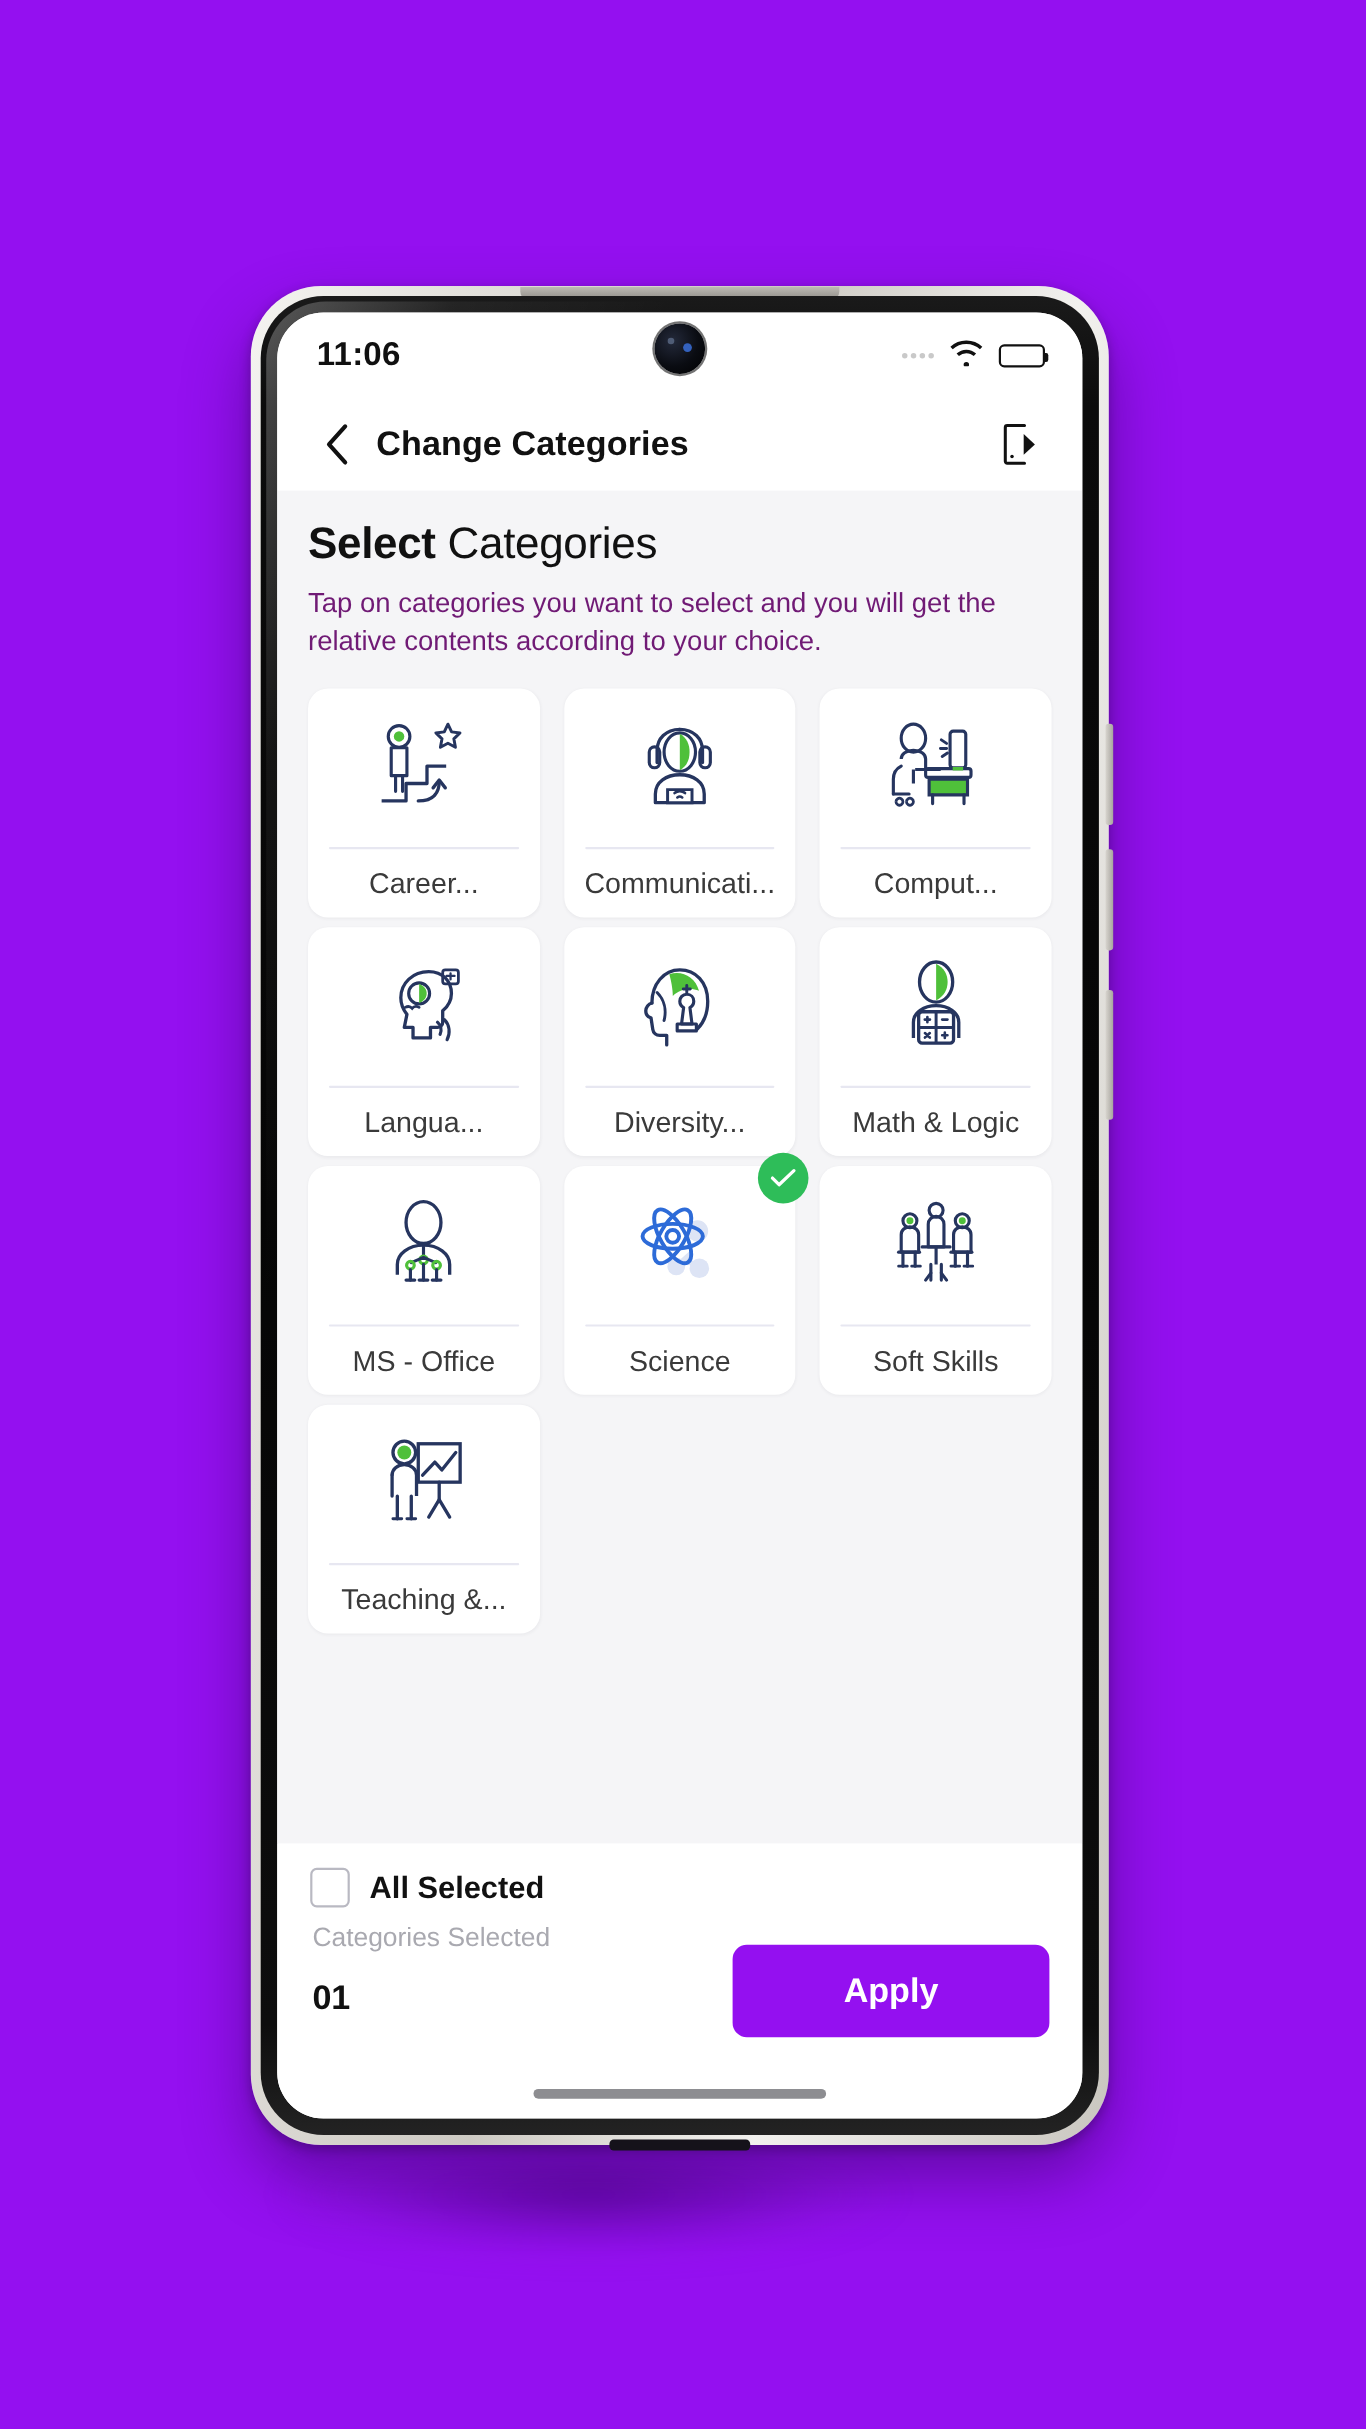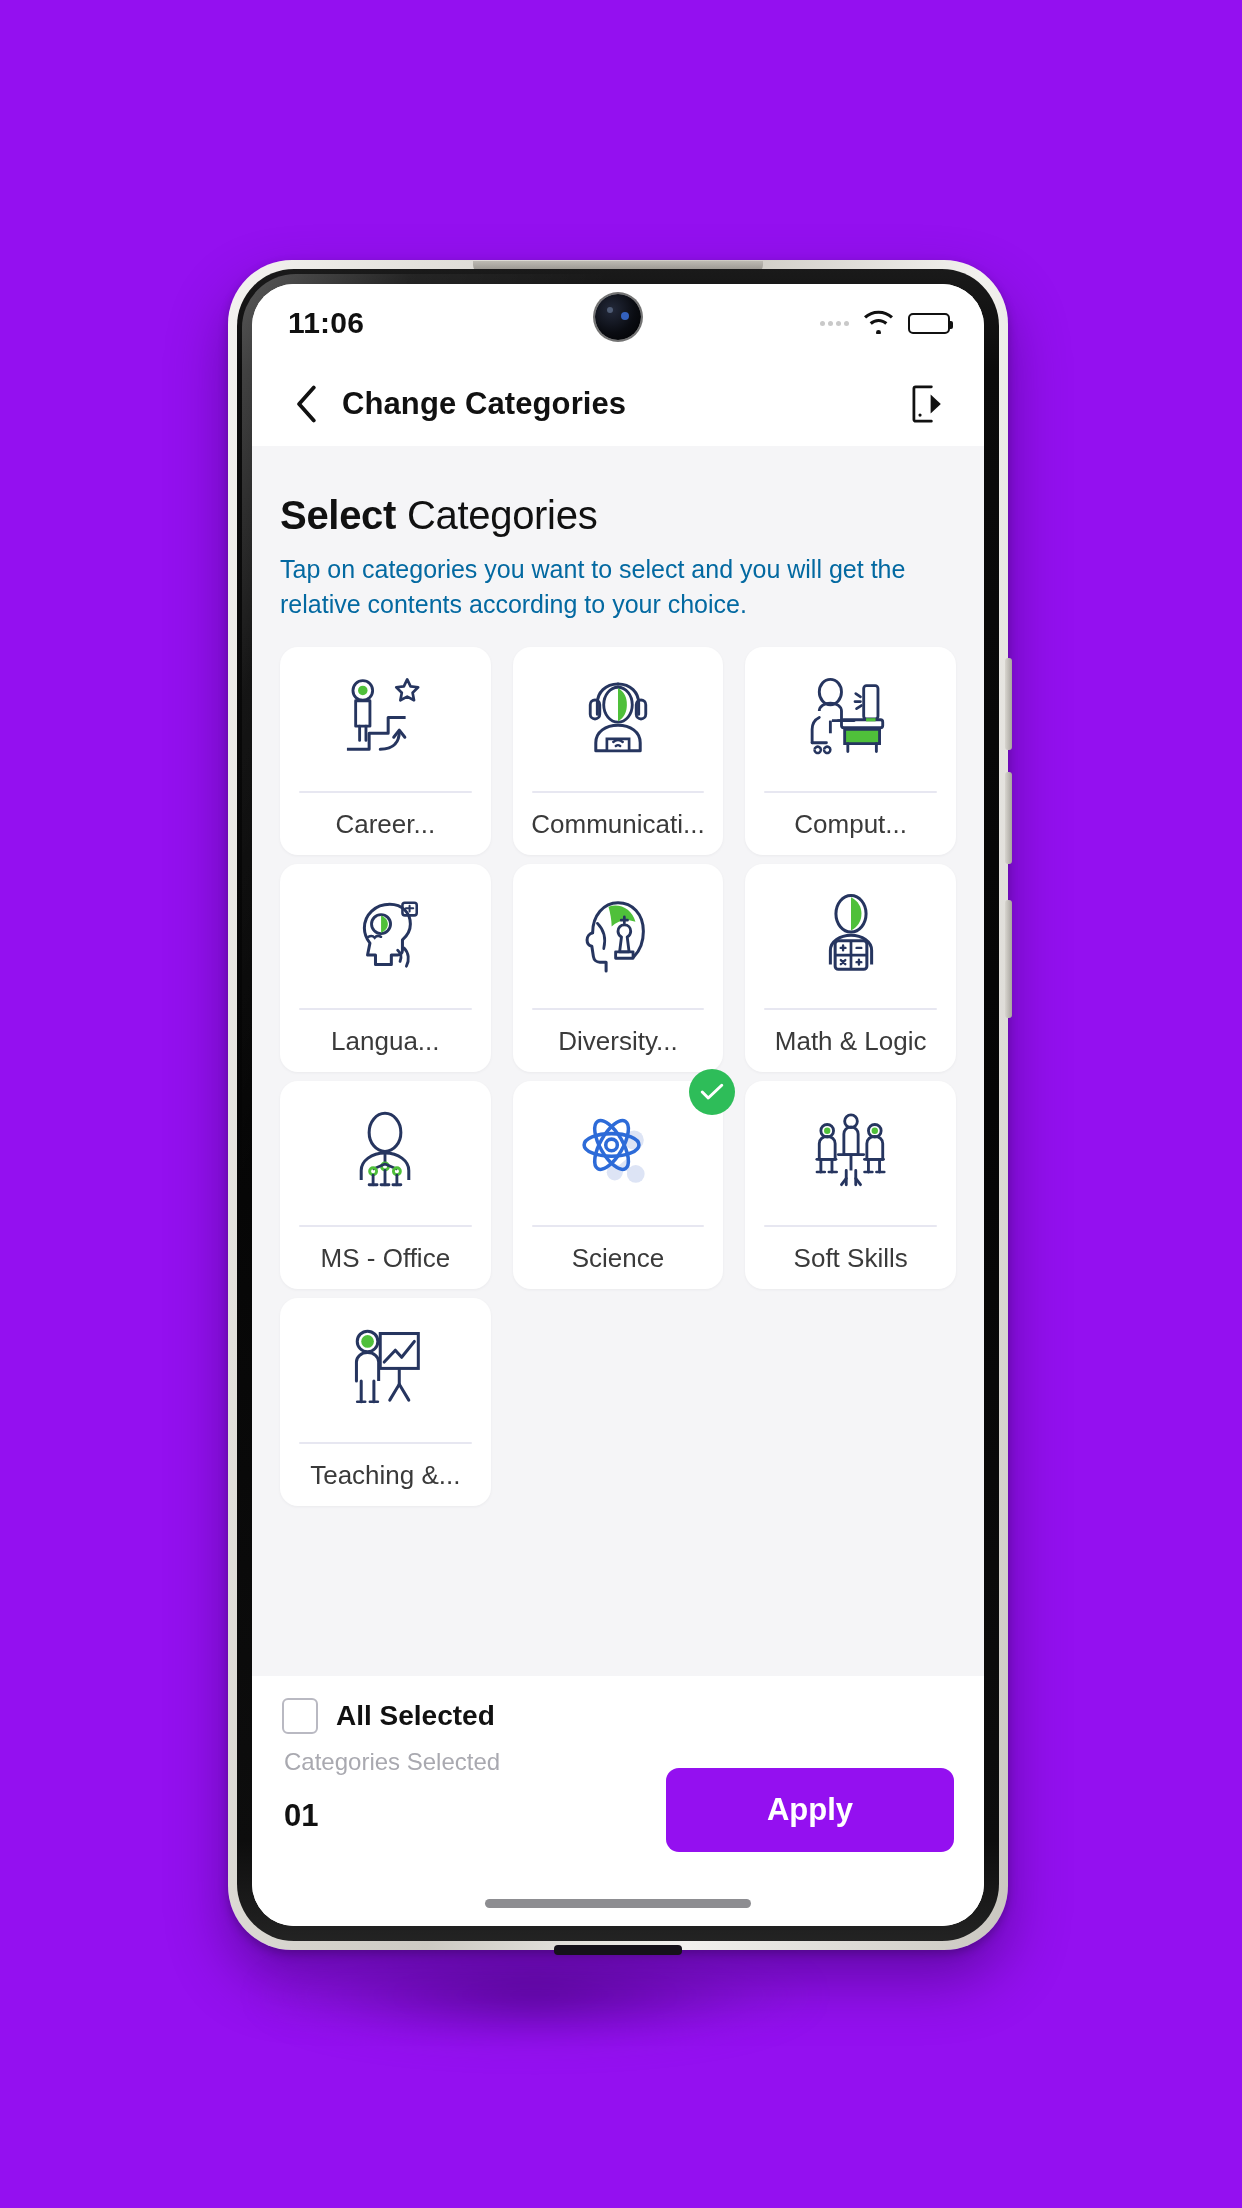--- a/index.html
+++ b/index.html
@@ -146,26 +146,25 @@
   .body-area{
     flex:1 1 auto;
     background:#f5f5f7;
     padding:26px 28px 0 28px;
     overflow:hidden;
     position:relative;
   }
   .page-title{
     font-size:40px; color:#111; letter-spacing:-.3px;
     margin-bottom:14px;
-    margin-top:21px;
   }
   .page-title b{ font-weight:700; }
   .page-title span{ font-weight:400; }
   .page-desc{
-    font-size:25px; line-height:1.38; color:#0369a1; font-weight:400;
+    font-size:25px; line-height:1.38; color:#701a75; font-weight:400;
     max-width:700px;
     margin-bottom:26px;
   }
 
   
   .grid{
     display:grid;
     grid-template-columns:repeat(3,1fr);
     gap:9px 22px;
   }

